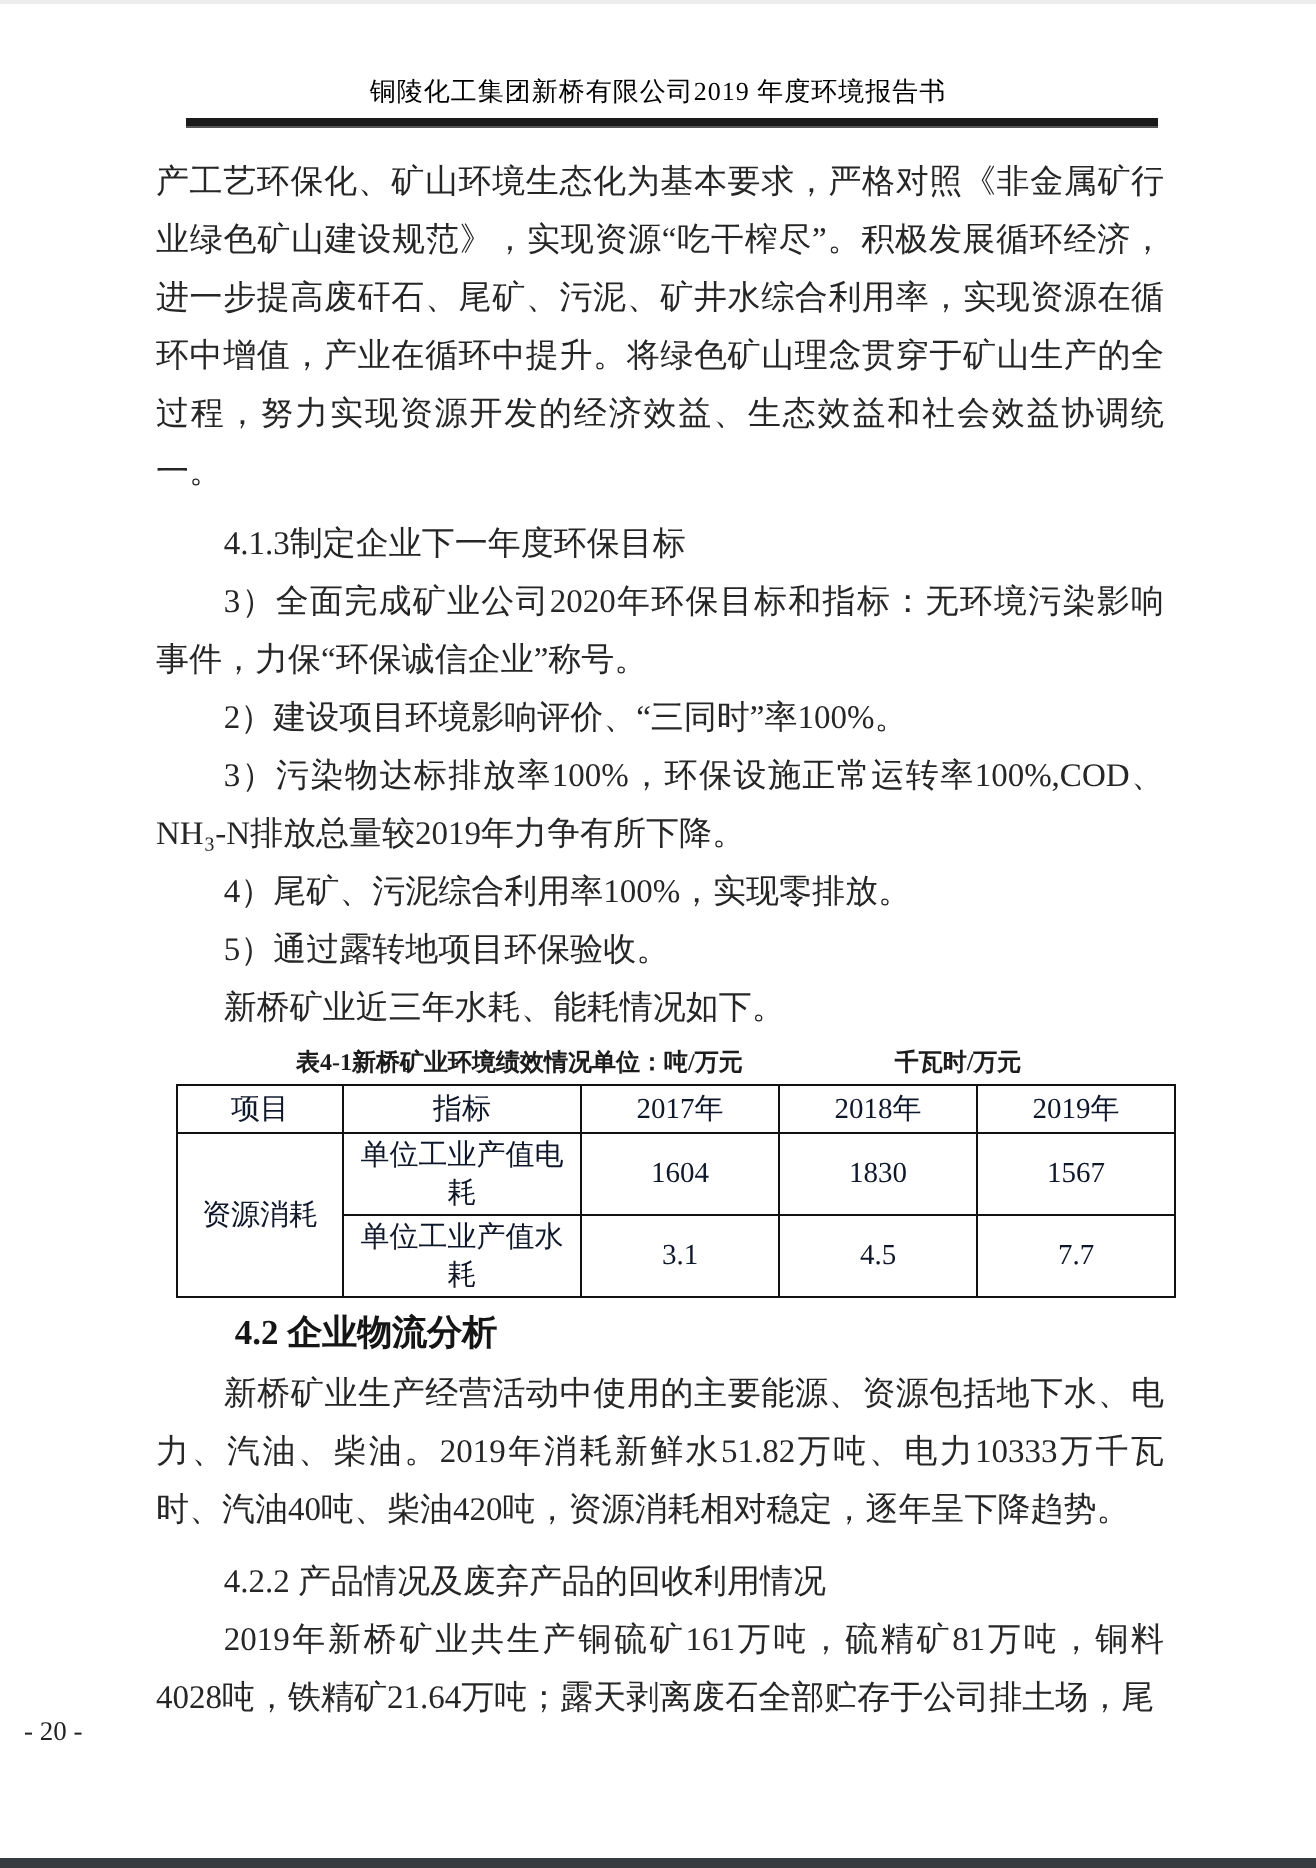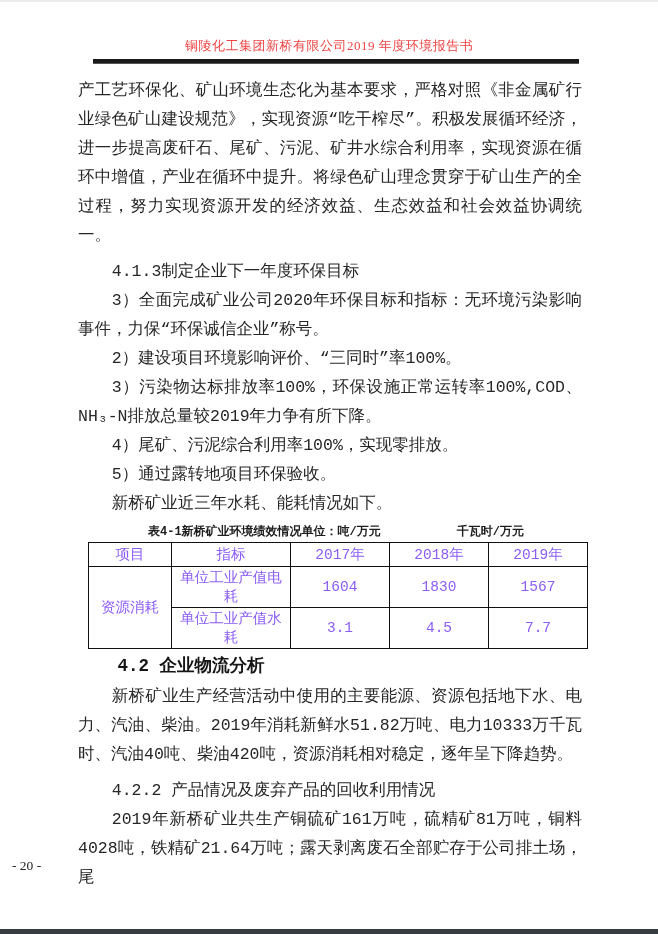--- a/index.html
+++ b/index.html
@@ -9,33 +9,32 @@
     position: relative;
     overflow: hidden;
     font-family: "Liberation Serif", "DejaVu Serif", serif;
     color: #2a2a2a;
   }
   .top-edge { height: 2px; background: #ededed; }
   .doc-header { margin-top: 36px; }
   .doc-header-title {
     text-align: center;
     font-size: 13px;
-    color: #ef4444;
+    color: #000000;
     letter-spacing: 0.5px;
     line-height: 15px;
   }
   .header-rule {
     width: 486px; height: 4px;
     background: #1a1a1a;
     margin: 6px 0 0 93px;
     border-bottom: 1px solid #555;
   }
   .content {
     padding: 12px 76px 0 78px;
-    font-family: Liberation Mono, monospace;
   }
   .para {
     margin: 0;
     font-size: 16.5px;
     line-height: 29px;
     text-align: justify;
     color: #262626;
   }
   .indent { text-indent: 2.05em; }
   .noindent { text-indent: 0; }
@@ -55,21 +54,21 @@
     table-layout: fixed;
     width: 482px;
   }
   table.env-table th, table.env-table td {
     border: 1.5px solid #111;
     font-size: 14.5px;
     font-weight: normal;
     text-align: center;
     padding: 1px 2px;
     height: 21px;
-    color: #8b5cf6;
+    color: #0f172a;
   }
   .col-item { width: 78px; }
   .col-indicator { width: 114px; }
   .col-year { width: 94px; }
   .h-42 {
     margin: 4px 0 2px 0;
     font-size: 17.5px;
     font-weight: bold;
     color: #151515;
     text-indent: 2.25em;

